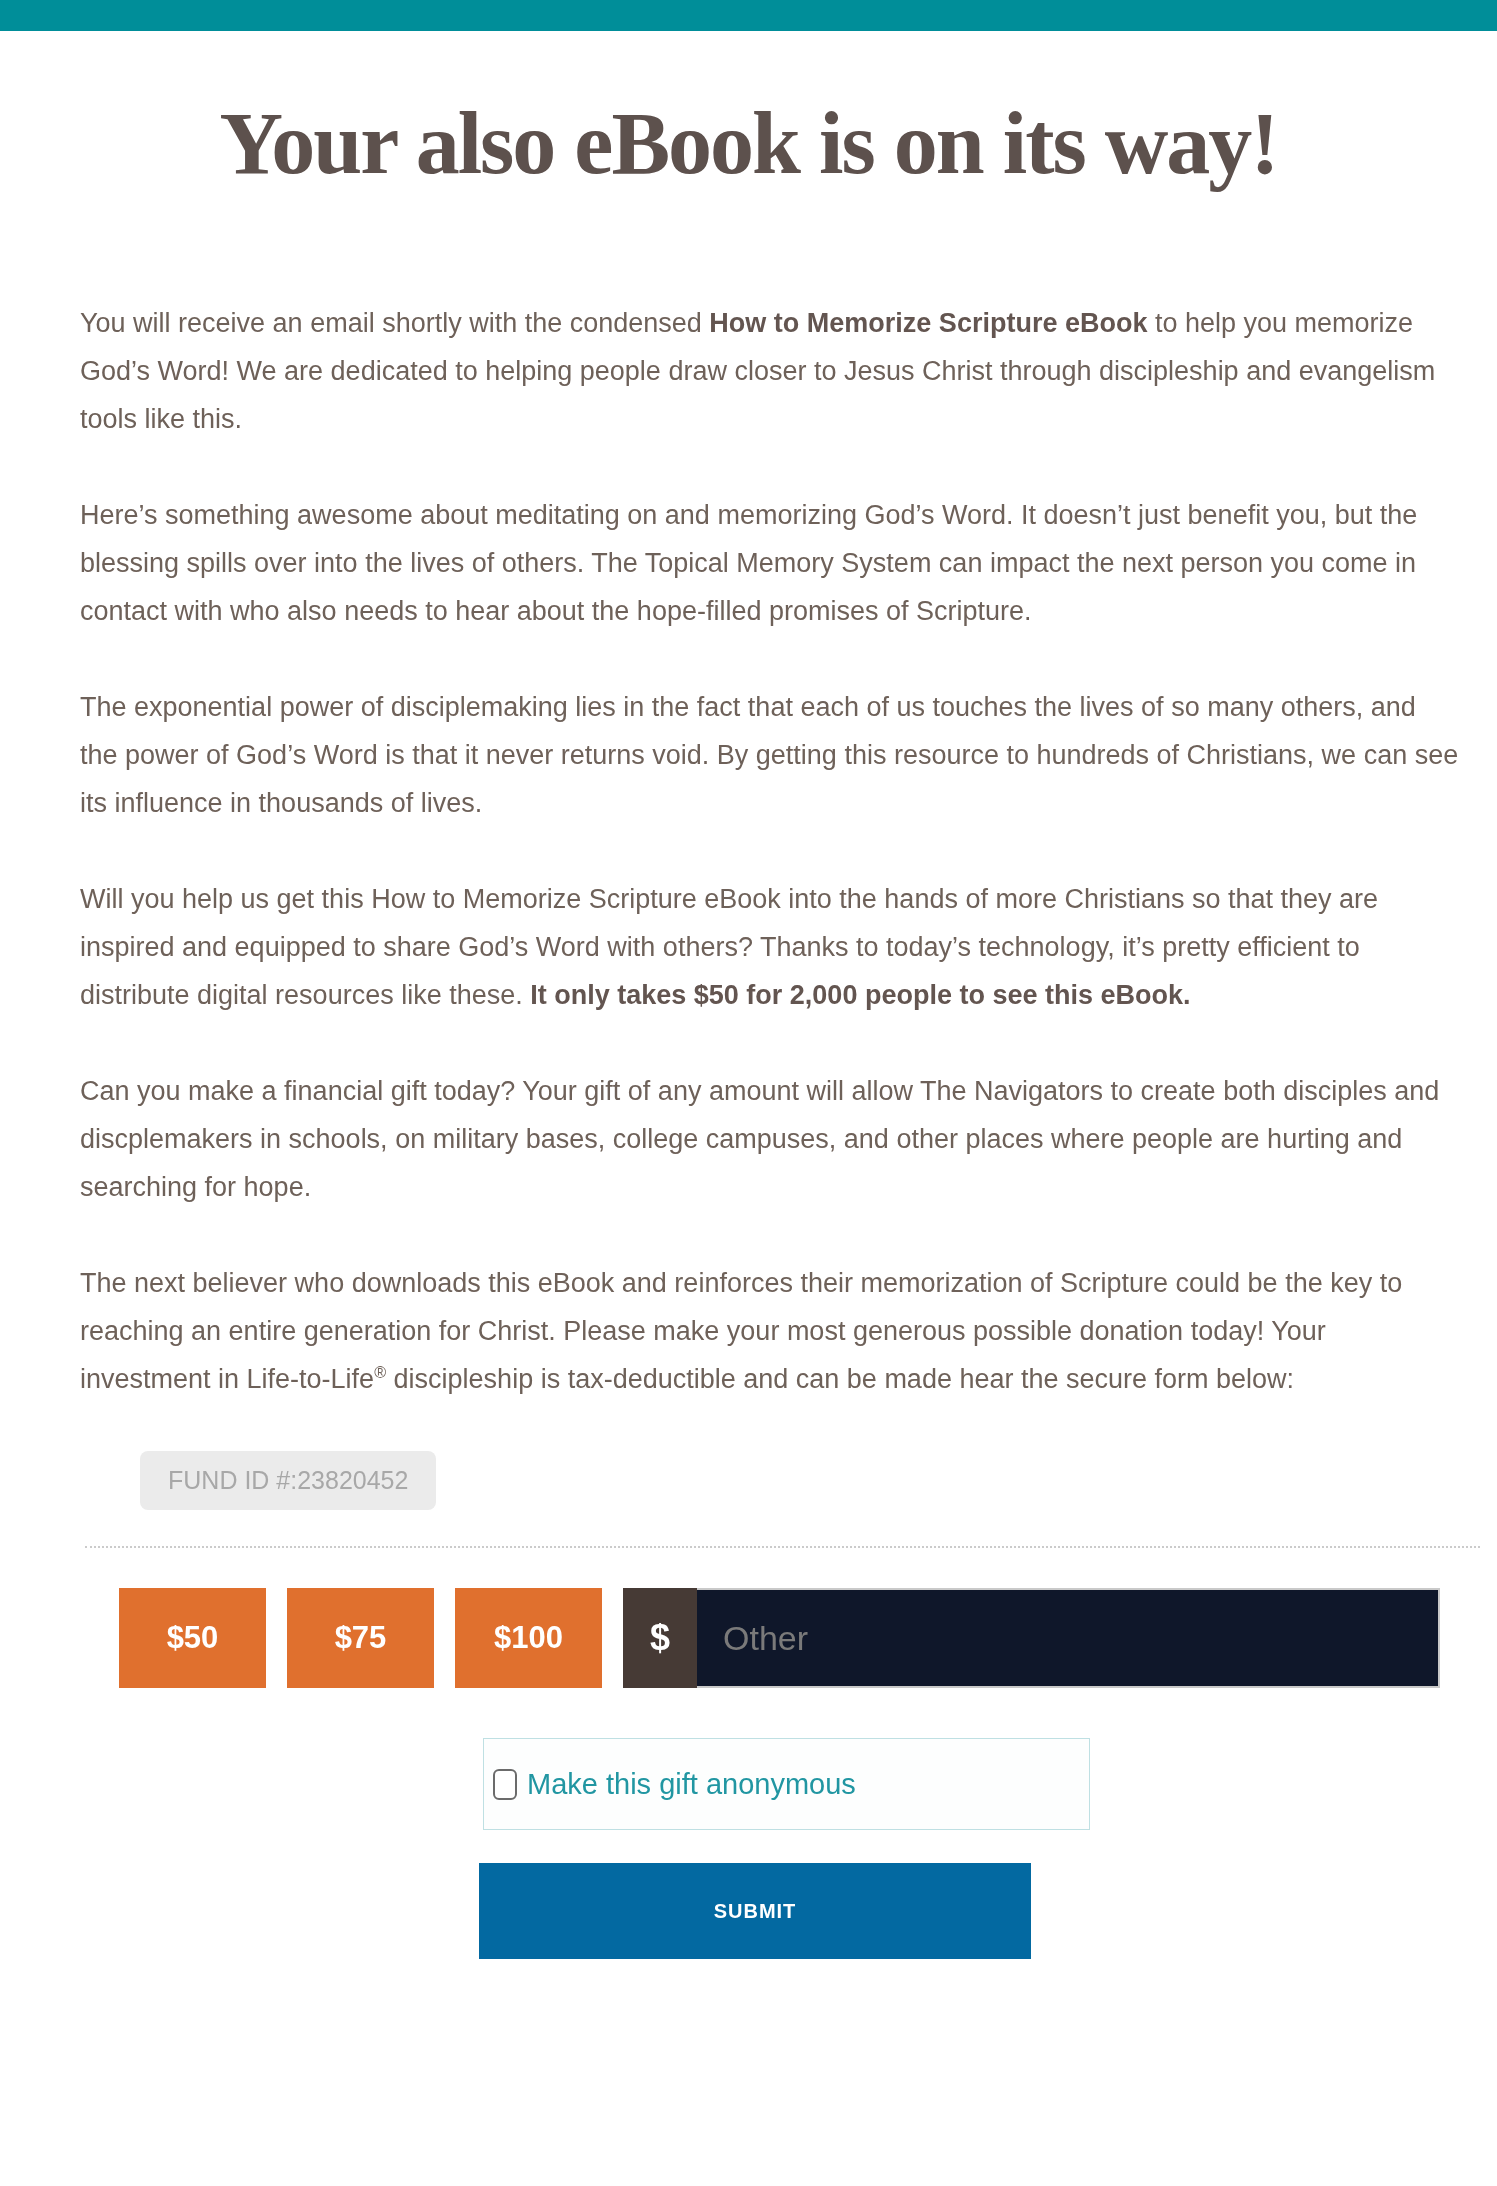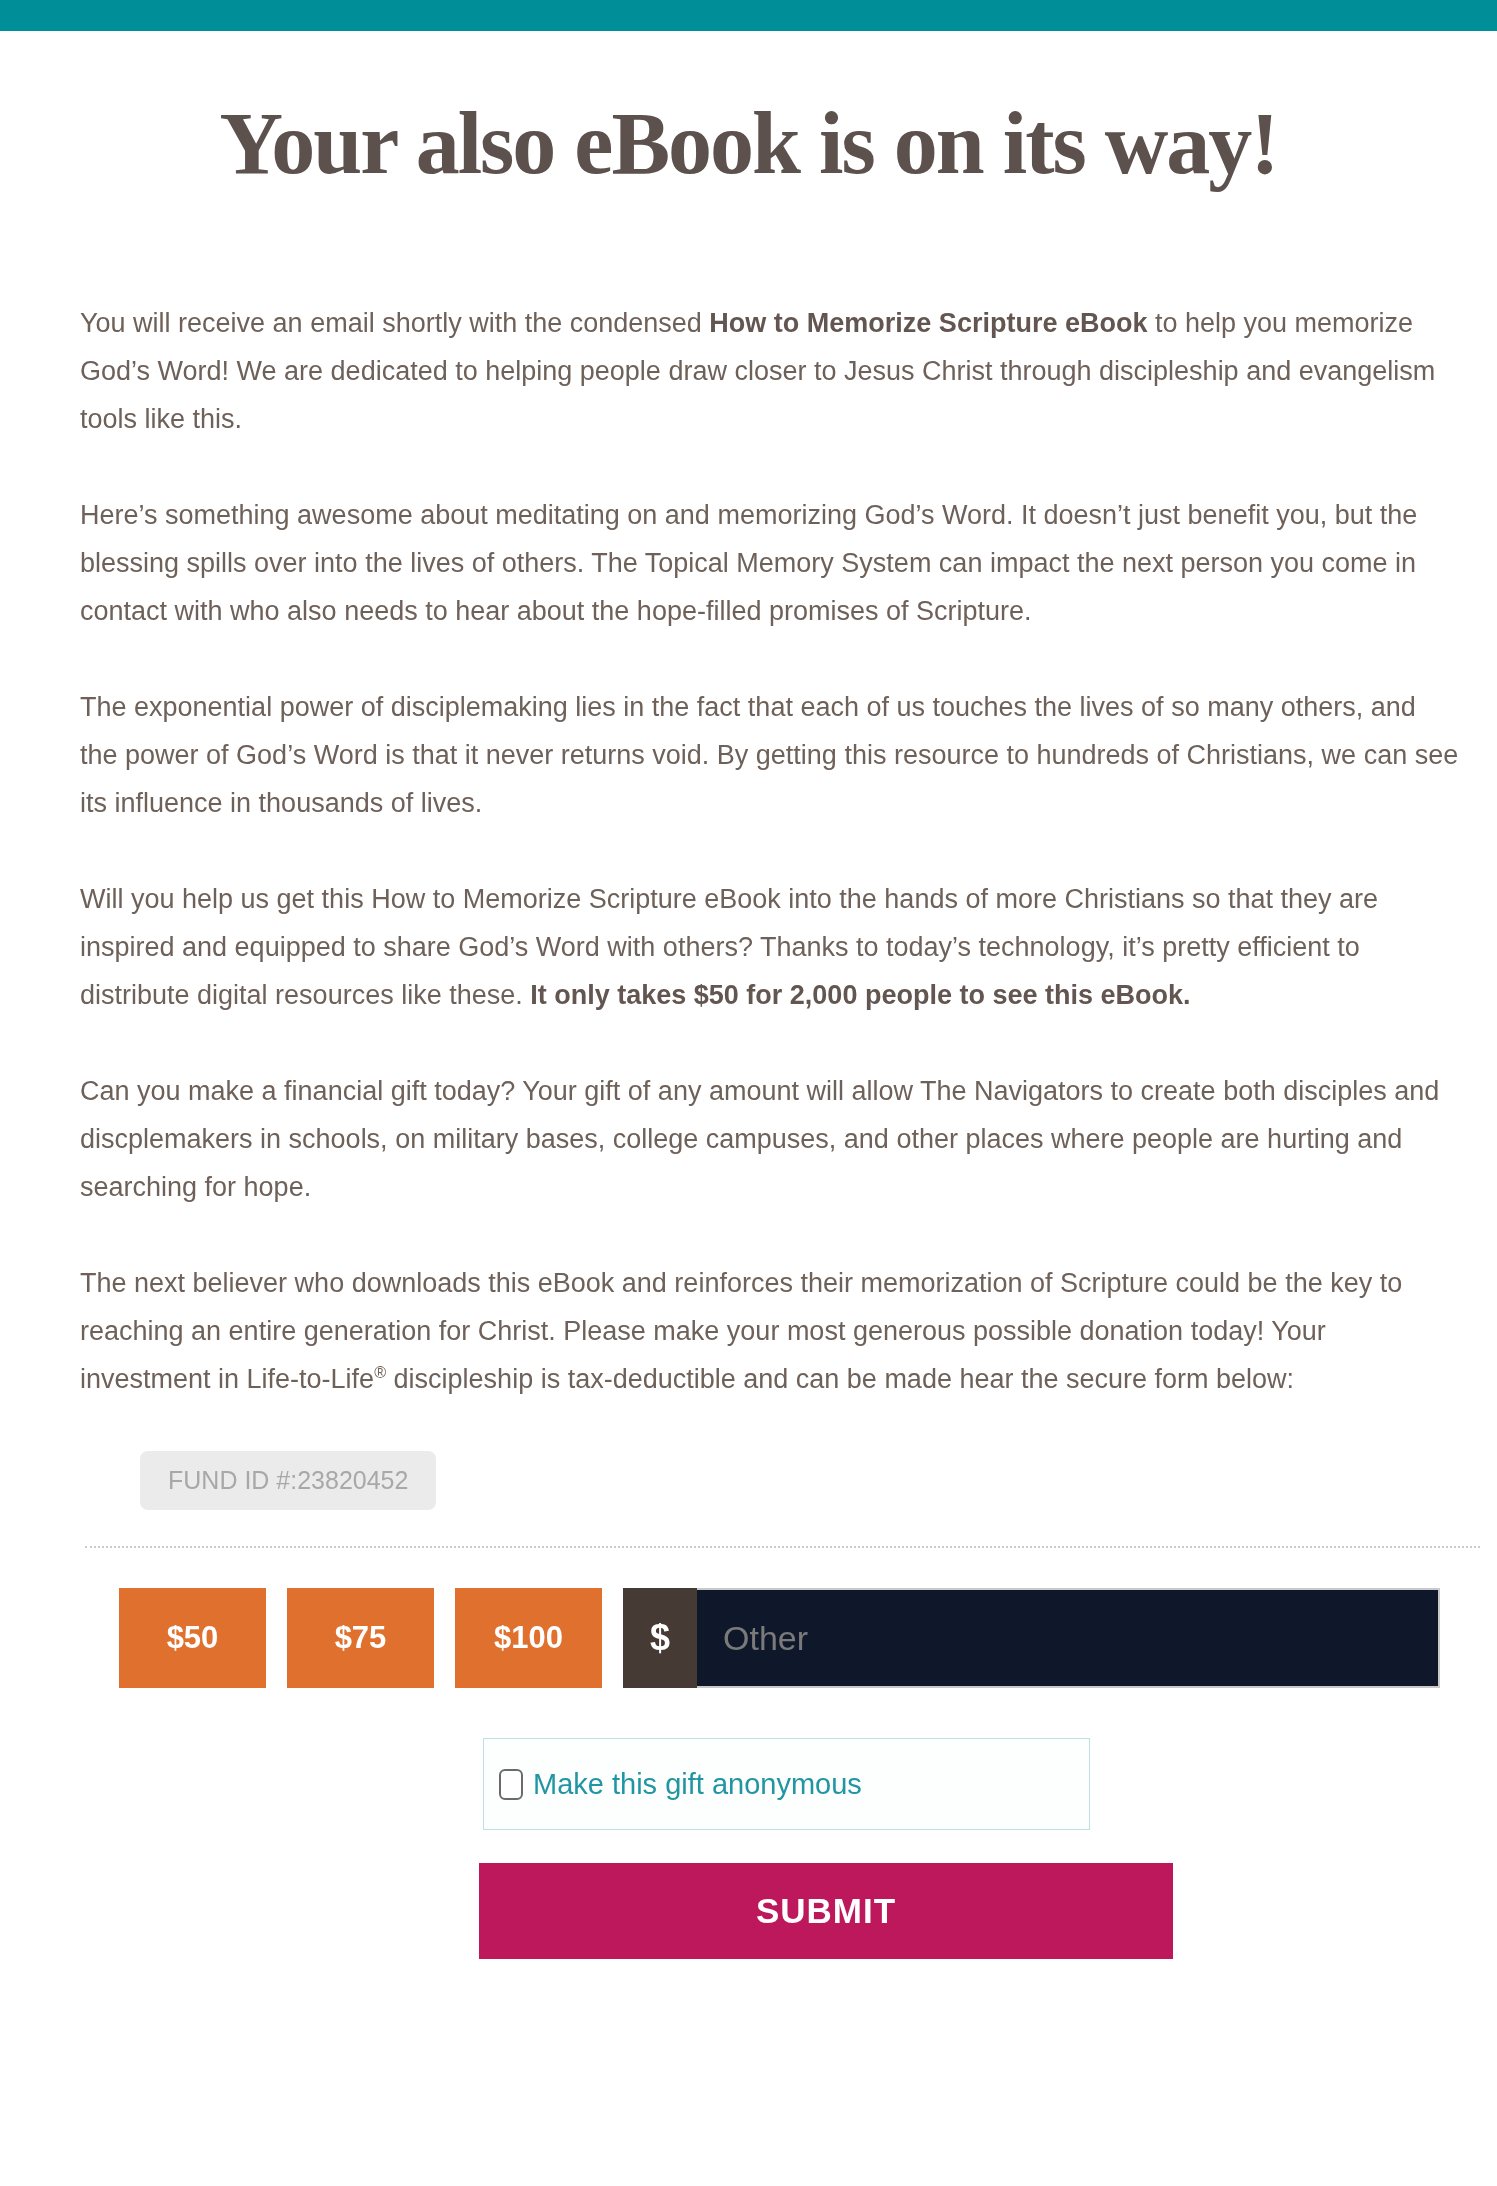--- a/index.html
+++ b/index.html
@@ -96,21 +96,21 @@
 
   .anon-box {
     box-sizing: border-box;
     width: 607px;
     height: 92px;
     margin: 50px 0 0 483px;
     border: 1px solid #BFE0E3;
     background: #FDFEFE;
     display: flex;
     align-items: center;
-    padding-left: 15px;
+    padding-left: 9px;
   }
   .anon-checkbox {
     appearance: none;
     -webkit-appearance: none;
     width: 24px;
     height: 31px;
     border: 2px solid #6b6b6b;
     border-radius: 6px;
     background: #ffffff;
     margin: 0;
@@ -118,29 +118,29 @@
   }
   .anon-label {
     color: #2196A2;
     font-size: 29px;
     margin-left: 10px;
     cursor: pointer;
   }
 
   .submit-btn {
     display: block;
-    width: 694px;
+    width: 552px;
     height: 96px;
     margin: 33px 0 38px 479px;
-    background: #be185d;
+    background: #0369a1;
     color: #ffffff;
     border: none;
     font-family: "Liberation Sans", sans-serif;
     font-weight: 700;
-    font-size: 35px;
+    font-size: 20px;
     letter-spacing: 1px;
     cursor: pointer;
   }
 </style>
 </head>
 <body>
 
 <div class="top-bar"></div>
 
 <h1 class="page-title">Your also eBook is on its way!</h1>

